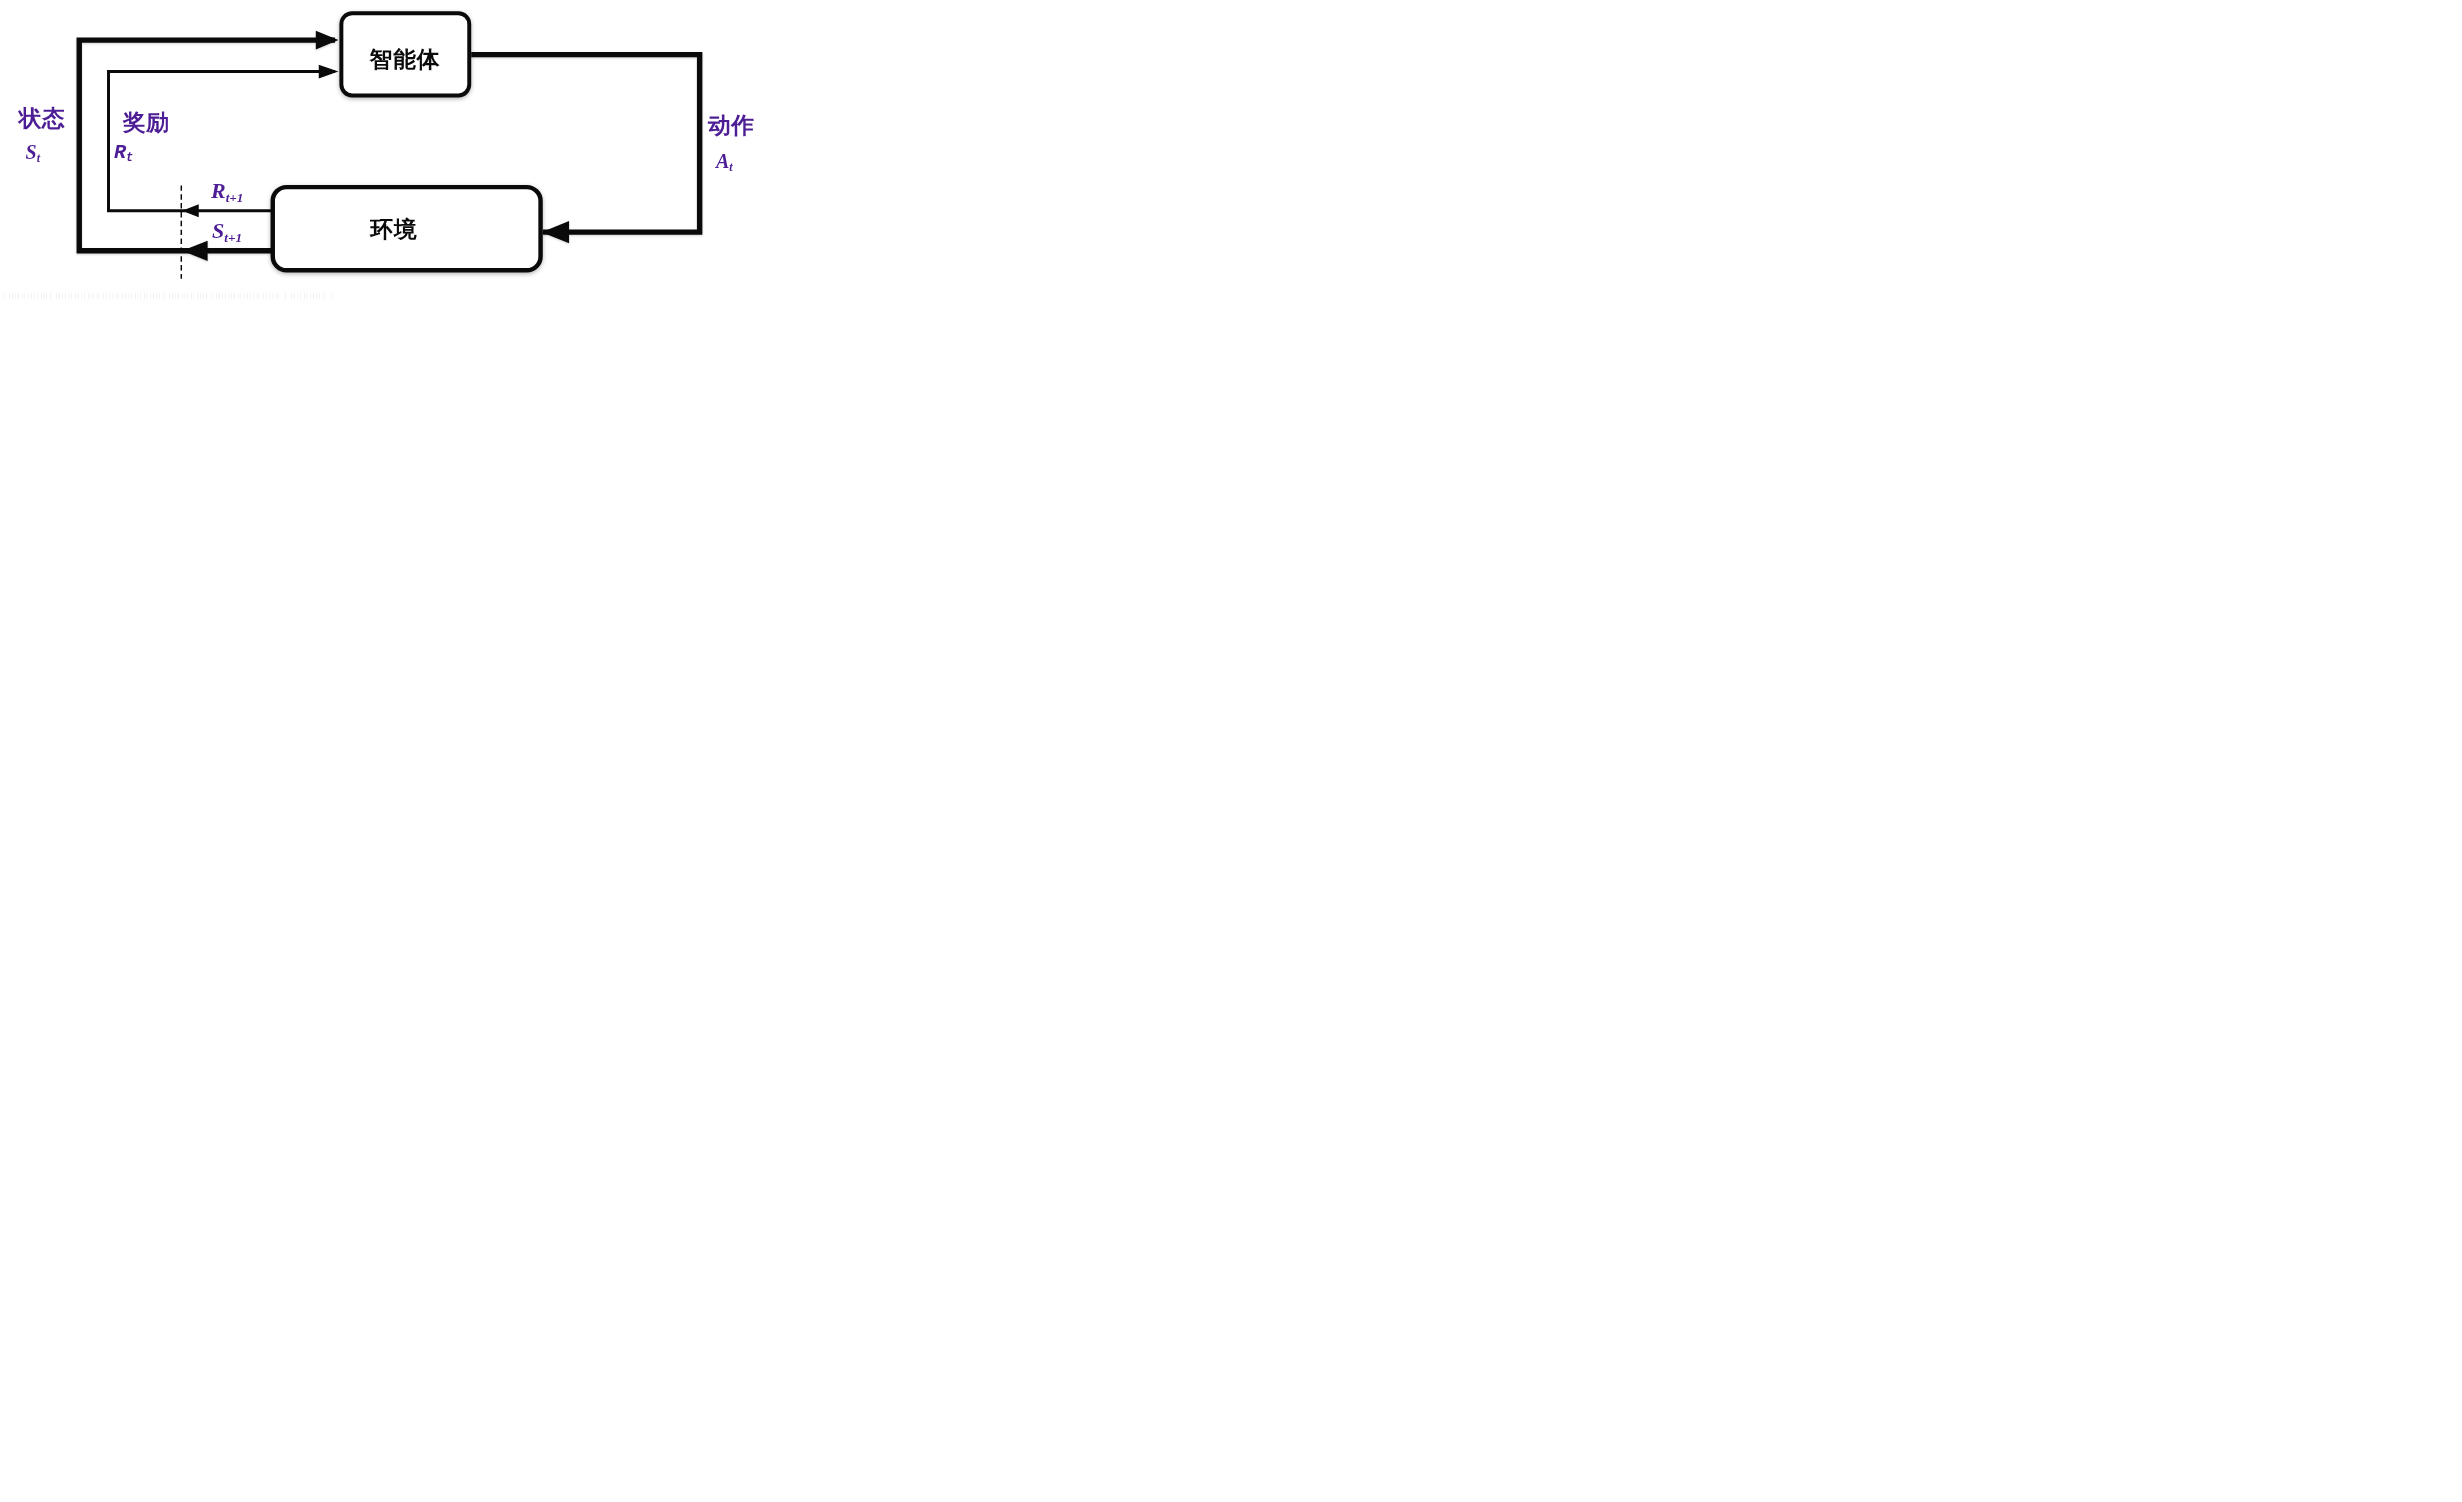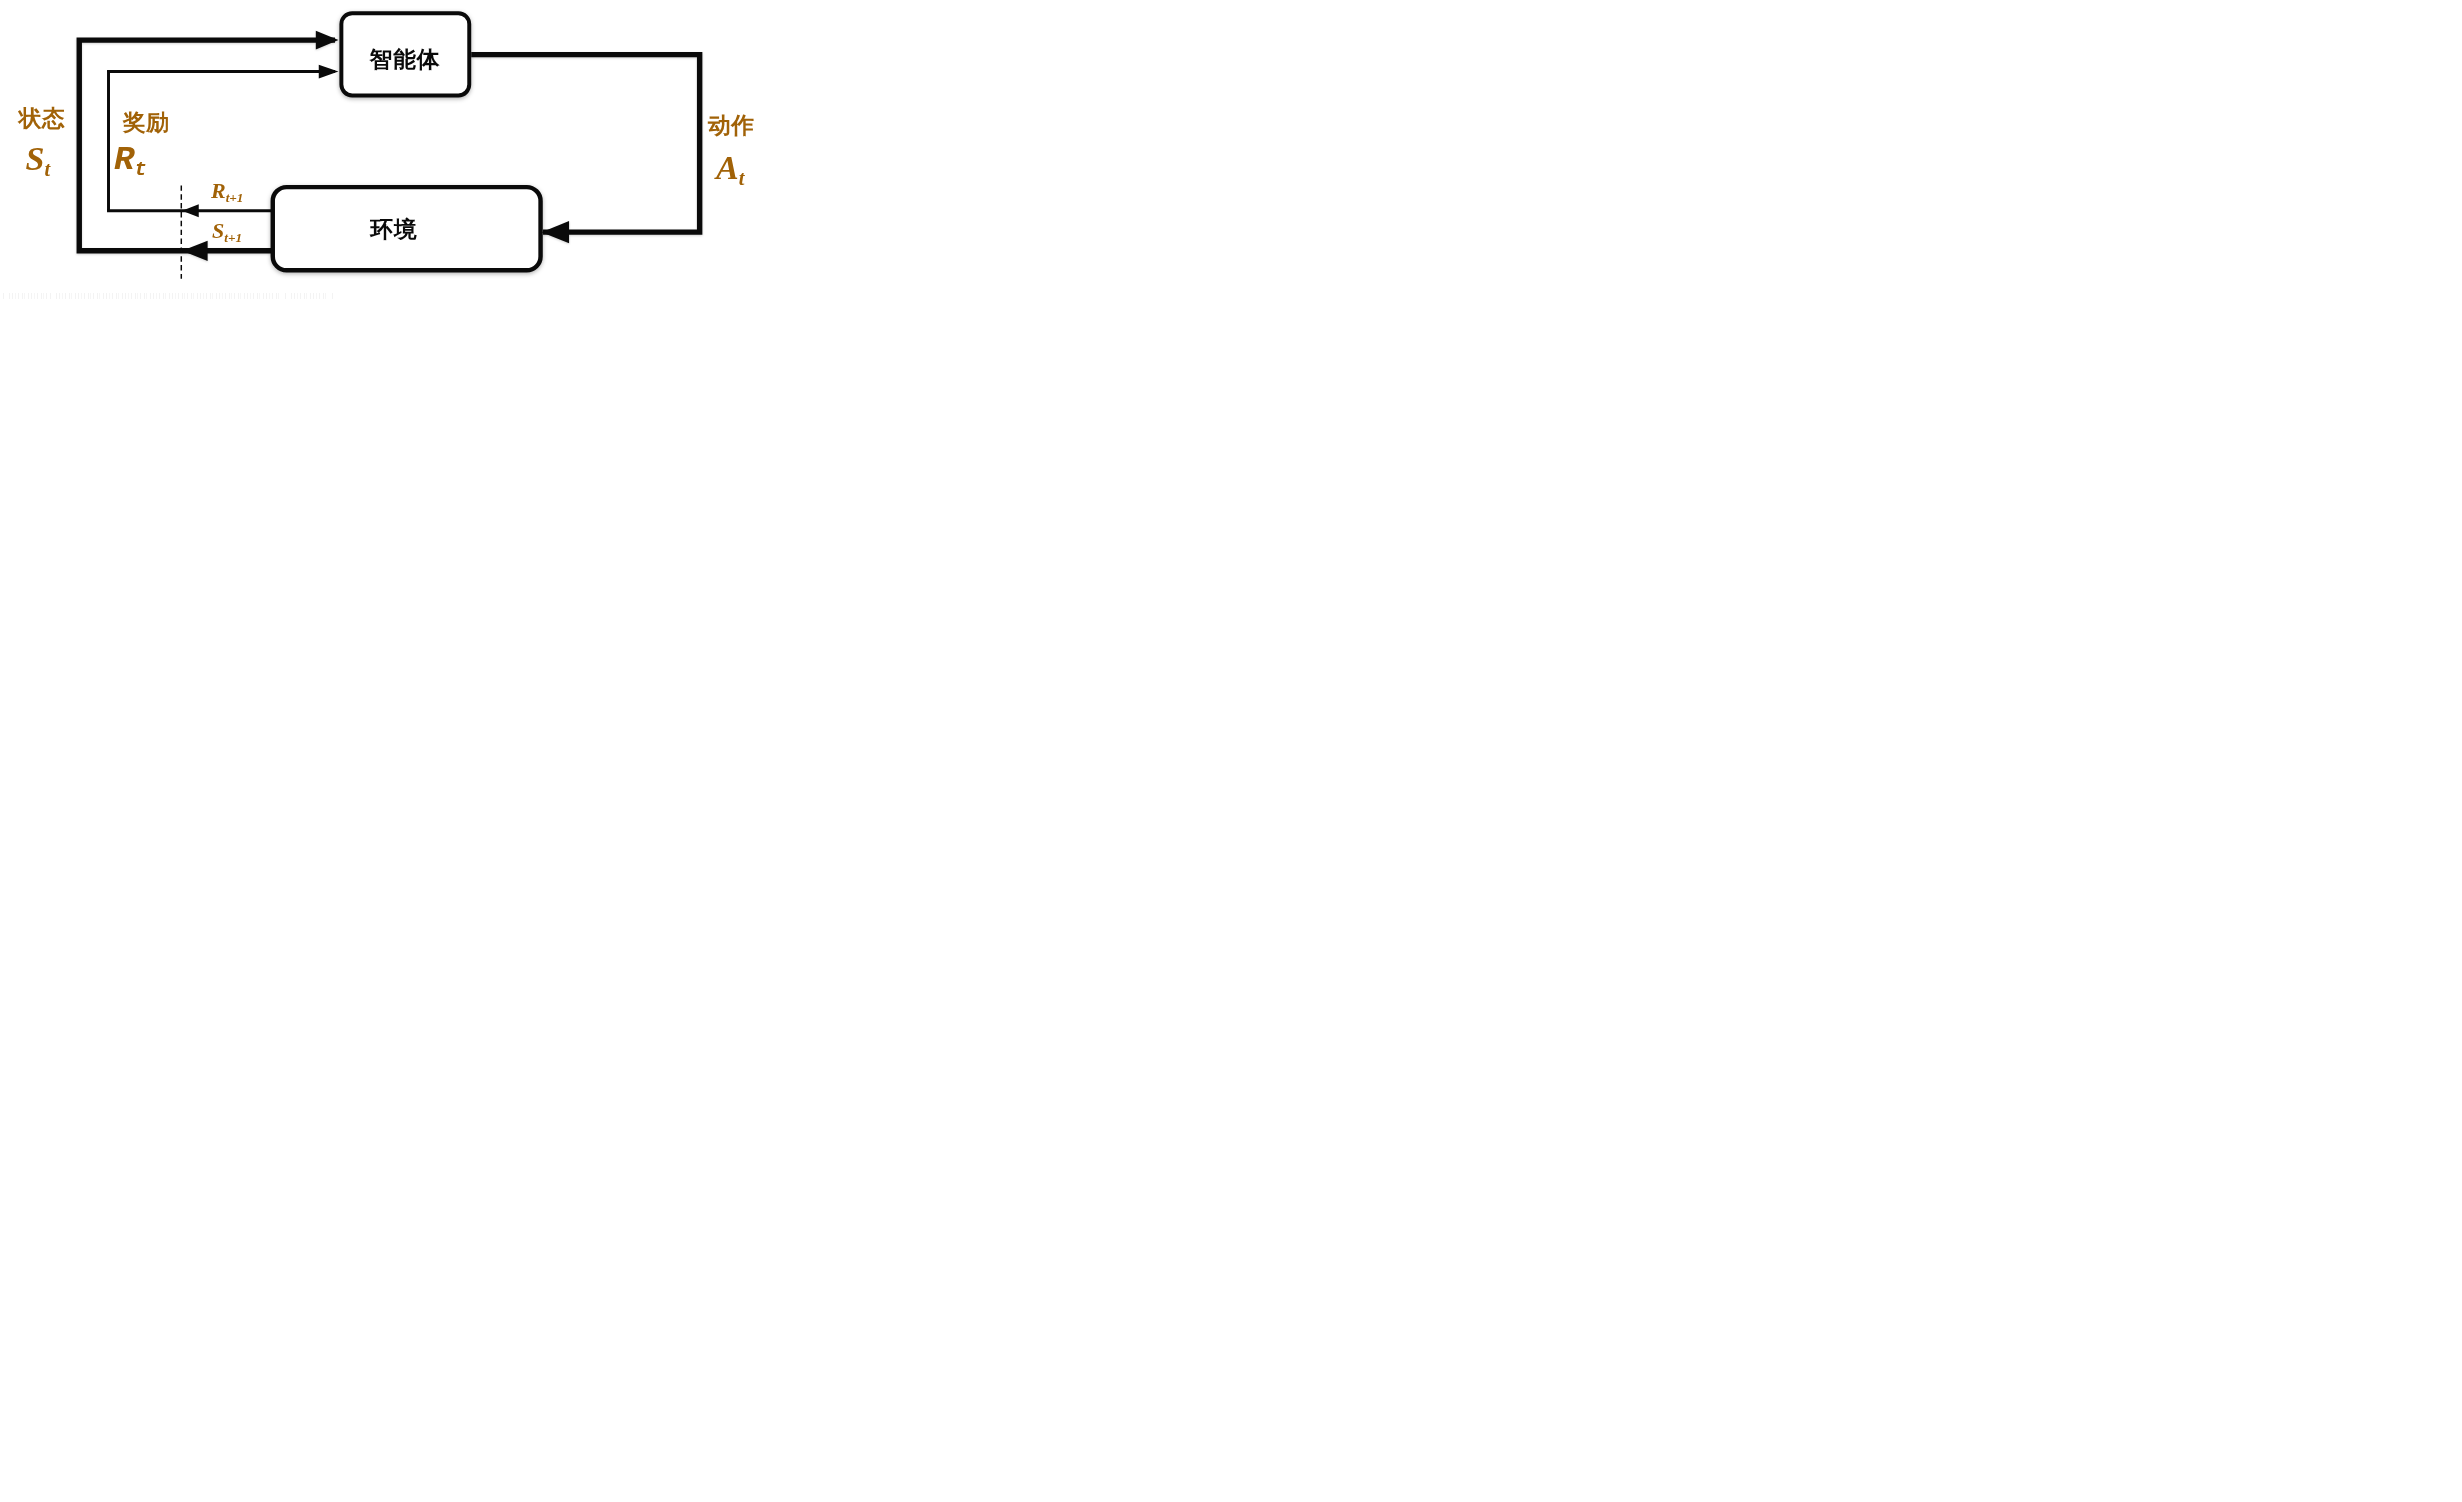--- a/index.html
+++ b/index.html
@@ -7,23 +7,23 @@
     position:relative;
     width:788px;height:300px;
     background:#ffffff;
     overflow:hidden;
     font-family:"Liberation Serif","DejaVu Serif",serif;
   }
   .diagram-svg{position:absolute;left:0;top:0;filter:blur(0.2px);}
   .shape-shadow{filter:drop-shadow(0 3px 4px rgba(0,0,0,0.30));}
   .line-shadow{filter:drop-shadow(0 2px 2px rgba(0,0,0,0.18));}
 
-  .lbl{position:absolute;line-height:1;color:#a16207;white-space:nowrap;}
+  .lbl{position:absolute;line-height:1;color:#4c1d95;white-space:nowrap;}
   .cap{font-weight:700;font-size:22.7px;letter-spacing:0.5px;}
-  .sym{font-weight:700;font-style:italic;font-size:34px;}
+  .sym{font-weight:700;font-style:italic;font-size:20px;}
   .sym sub{font-size:0.60em;font-style:italic;vertical-align:-0.28em;letter-spacing:0;}
   .sym-small{font-weight:700;font-style:italic;font-size:22px;}
   .sym-small sub{font-size:0.60em;font-style:italic;vertical-align:-0.28em;}
 
   .box-label{
     position:absolute;display:flex;align-items:center;justify-content:center;
     font-weight:700;font-size:22.7px;letter-spacing:1px;color:#0a0a0a;
   }
   .box-label.agent{left:339px;top:11.3px;width:132px;height:96px;}
   .box-label.env{left:258px;top:185px;width:272px;height:88px;}

